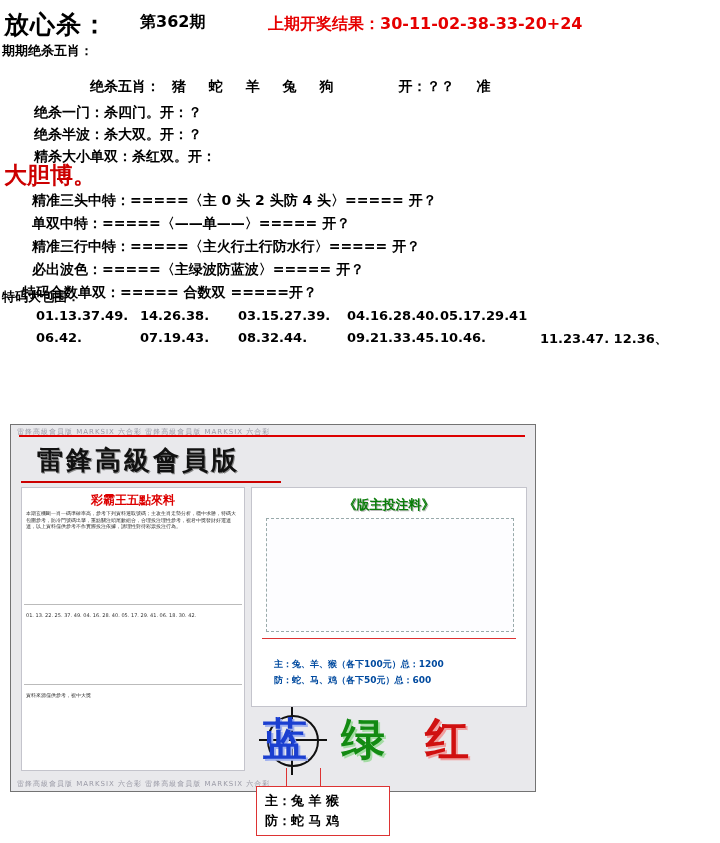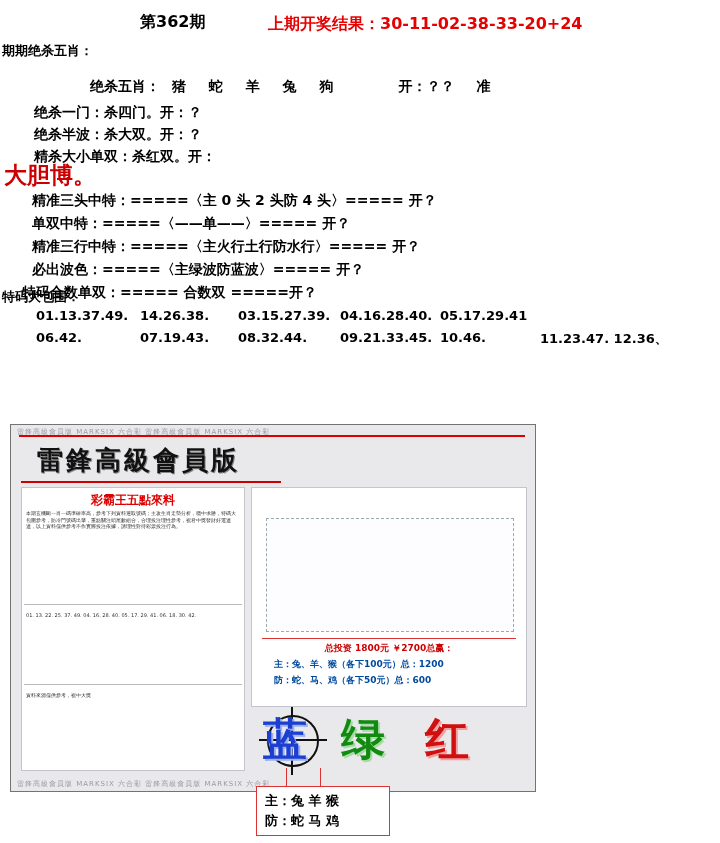--- a/index.html
+++ b/index.html
@@ -61,21 +61,21 @@
   
   .b3title{position:absolute;left:2px;top:288px;font-size:13px;font-weight:bold;}
   .b3{position:absolute;left:0;top:308px;width:720px;font-size:13px;font-weight:bold;}
   .b3 .row{position:absolute;left:0;width:644px;height:20px;}
   .b3 .row.r0{top:0;}
   .b3 .row.r1{top:22px;}
   .b3 .cell{position:absolute;white-space:nowrap;}
   .b3 .c0{left:36px;}
   .b3 .c1{left:140px;}
   .b3 .c2{left:238px;}
-  .b3 .c3{left:340px;text-align:right;}
+  .b3 .c3{left:347px;text-align:right;}
   .b3 .c4{left:440px;}
   .b3 .c5{left:540px;}
 
   
   .poster{
     position:absolute;left:10px;top:424px;
     width:524px;height:366px;
     background:#e9e9ec;
     border:1px solid #737373;
     overflow:hidden;
@@ -170,20 +170,21 @@
   .leader{position:absolute;width:1px;background:#d33;}
   .leader-a{left:286px;top:768px;height:20px;}
   .leader-b{left:320px;top:768px;height:20px;}
 </style>
 </head>
 <body>
 
 <div class="page">
 
   <div class="hdr">
+    <div class="title">放心杀：</div>
     <div class="issue">第362期</div>
     <div class="result">
       <span>上期开奖结果：</span><span>30-11-02-38-33-20+24</span>
     </div>
   </div>
   <div class="subline">期期绝杀五肖：</div>
 
   <div class="b1">
     <div class="r1">
       <span>绝杀五肖：</span><span class="zodiacs">猪 蛇 羊 兔 狗</span><span class="kai">开：？？</span><span class="zhun">准</span>
@@ -232,23 +233,23 @@
     <div class="col-left">
       <div class="cl-title">彩霸王五點來料</div>
       <div class="txt">本期玄機斷一肖一碼準確率高，參考下列資料選取號碼；主攻生肖走勢分析，穩中求勝，特碼大包圍參考，防冷門號碼出擊，重點關注頭尾數組合，合理投注理性參考，祝君中獎發財好運連連，以上資料僅供參考不作實際投注依據，請理性對待彩票投注行為。</div>
       <div class="band b-a"></div>
       <div class="txt" style="top:124px;">01. 13. 22. 25. 37. 49. 04. 16. 28. 40. 05. 17. 29. 41. 06. 18. 30. 42.</div>
       <div class="band b-b"></div>
       <div class="txt" style="top:204px;">資料來源僅供參考，祝中大獎</div>
     </div>
 
     <div class="col-right">
+      <div class="cr-title">《版主投注料》</div>
       <div class="cr-box"></div>
       <div class="cr-line cr-l1"></div>
-      <div class="cr-sum">总投资 1800元    ￥2700总赢：</div>
       <div class="cr-d1">主：兔、羊、猴（各下100元）总：1200</div>
       <div class="cr-d2">防：蛇、马、鸡（各下50元）总：600</div>
     </div>
 
     <div class="colors">
       <div class="target"></div>
       <div class="c-blue">蓝</div>
       <div class="c-green">绿</div>
       <div class="c-red">红</div>
     </div>

